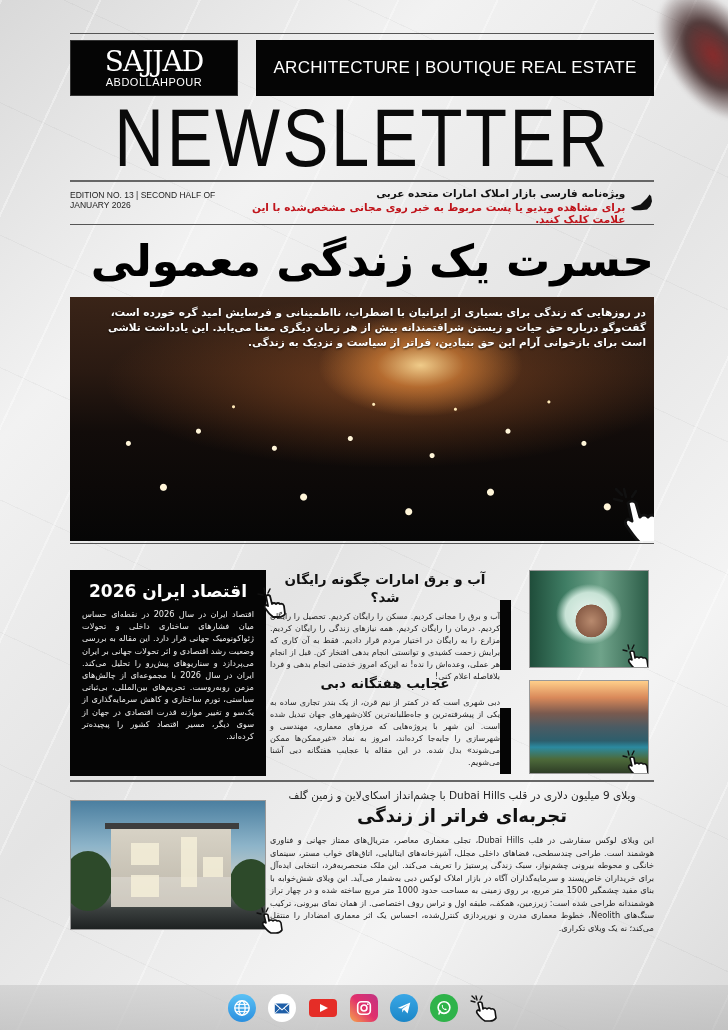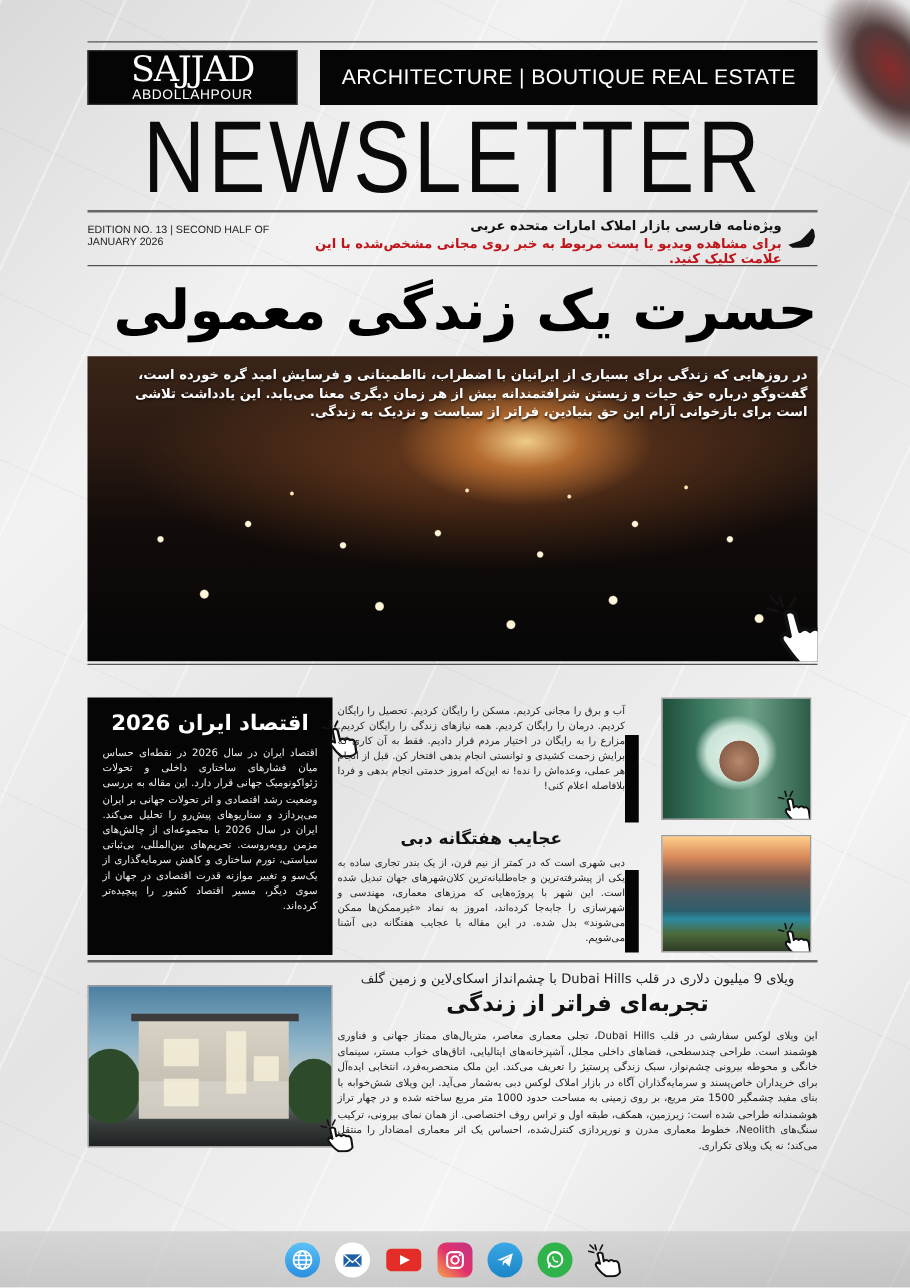--- a/index.html
+++ b/index.html
@@ -19,21 +19,21 @@
   .brush {
     position: absolute; right: -30px; top: -20px; width: 90px; height: 150px;
     transform: rotate(-35deg);
     background: radial-gradient(ellipse at center, rgba(120,10,10,0.85) 0%, rgba(30,0,0,0.75) 35%, rgba(0,0,0,0.0) 70%);
     filter: blur(2px);
   }
   .page { position: absolute; left: 70px; top: 33px; width: 584px; }
   .rule { height: 1px; background: #555; }
   .rule.thick { height: 2px; background: #666; }
 
-  .header-bar { display: flex; gap: 18px; margin-top: 6px; height: 44px; }
+  .header-bar { display: flex; gap: 18px; margin-top: 6px; height: 56px; }
   .brand {
     width: 168px; background: #050505; color: #fff; display: flex; flex-direction: column;
     align-items: center; justify-content: center; border: 1px solid #333;
   }
   .brand-name { font-family: "DejaVu Serif", serif; font-size: 28px; letter-spacing: -1px; line-height: 28px; font-weight: normal; }
   .brand-sub { font-family: "Liberation Sans", sans-serif; font-size: 11px; letter-spacing: 0.5px; line-height: 12px; }
   .tagline-box {
     flex: 1; background: #050505; color: #fff; display: flex; align-items: center; justify-content: center;
     font-family: "Liberation Sans", sans-serif; font-size: 17px; letter-spacing: 0.3px; text-align: right;
   }
@@ -223,20 +223,21 @@
     <svg class="click-icon econ-click" viewBox="0 0 34 32">
       <g stroke="#111" stroke-width="1.5" stroke-linecap="round">
         <line x1="8" y1="2" x2="9" y2="7"></line>
           <line x1="2" y1="8" x2="7" y2="9"></line>
           <line x1="14" y1="3" x2="12" y2="7"></line>
       </g>
       <path d="M10 10 Q12 8 14 10 L16 18 Q18 16 20 18 Q22 16 24 18 Q27 17 28 20 L29 28 Q27 31 22 31 L17 31 Q13 28 9 22 Q8 20 10 19 L12 20 Z" fill="#fff" stroke="#111" stroke-width="1.8" stroke-linejoin="round"></path>
     </svg>
 
     <div class="article" style="top:0;">
+      <h2 class="art-title">آب و برق امارات چگونه رایگان شد؟</h2>
       <p class="art-body">آب و برق را مجانی کردیم. مسکن را رایگان کردیم. تحصیل را رایگان کردیم. درمان را رایگان کردیم. همه نیازهای زندگی را رایگان کردیم. مزارع را به رایگان در اختیار مردم قرار دادیم. فقط به آن کاری که برایش زحمت کشیدی و توانستی انجام بدهی افتخار کن. قبل از انجام هر عملی، وعده‌اش را نده! نه این‌که امروز خدمتی انجام بدهی و فردا بلافاصله اعلام کنی!</p>
     </div>
     <div class="side-bar" style="left:430px; top:30px; height:70px;"></div>
     <div class="thumb thumb-sheikh" style="top:0; height:98px;">
       <svg class="click-icon thumb-click" viewBox="0 0 30 28">
         <g stroke="#111" stroke-width="1.3" stroke-linecap="round">
           <line x1="6" y1="2" x2="7" y2="6"></line>
             <line x1="1" y1="7" x2="5" y2="8"></line>
             <line x1="12" y1="2" x2="10" y2="6"></line>
         </g>

